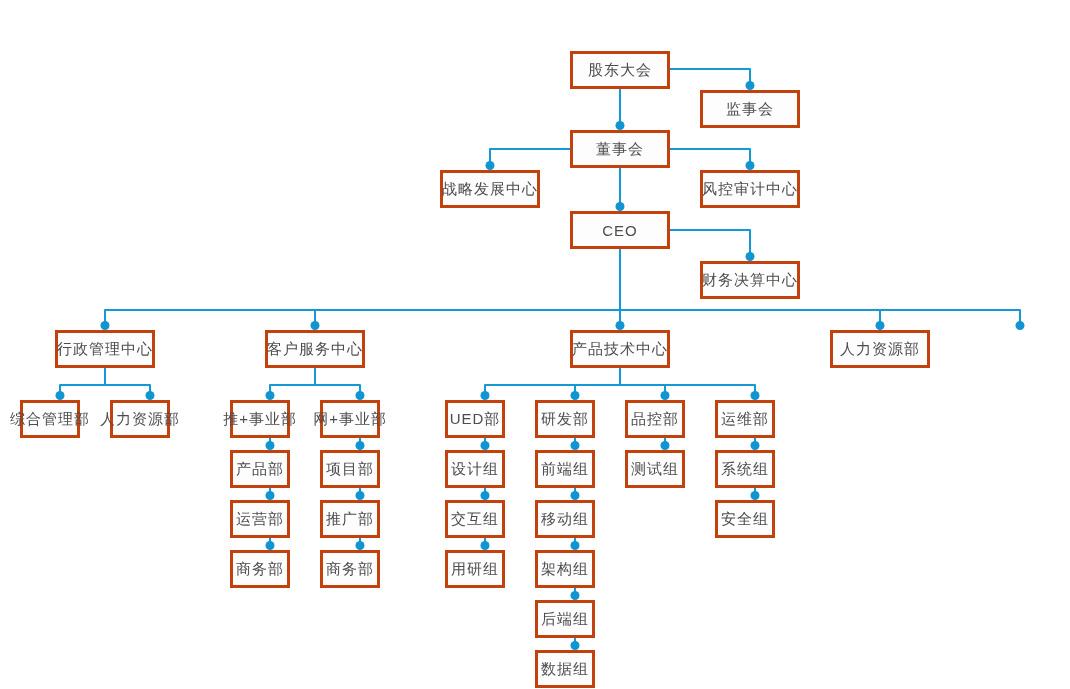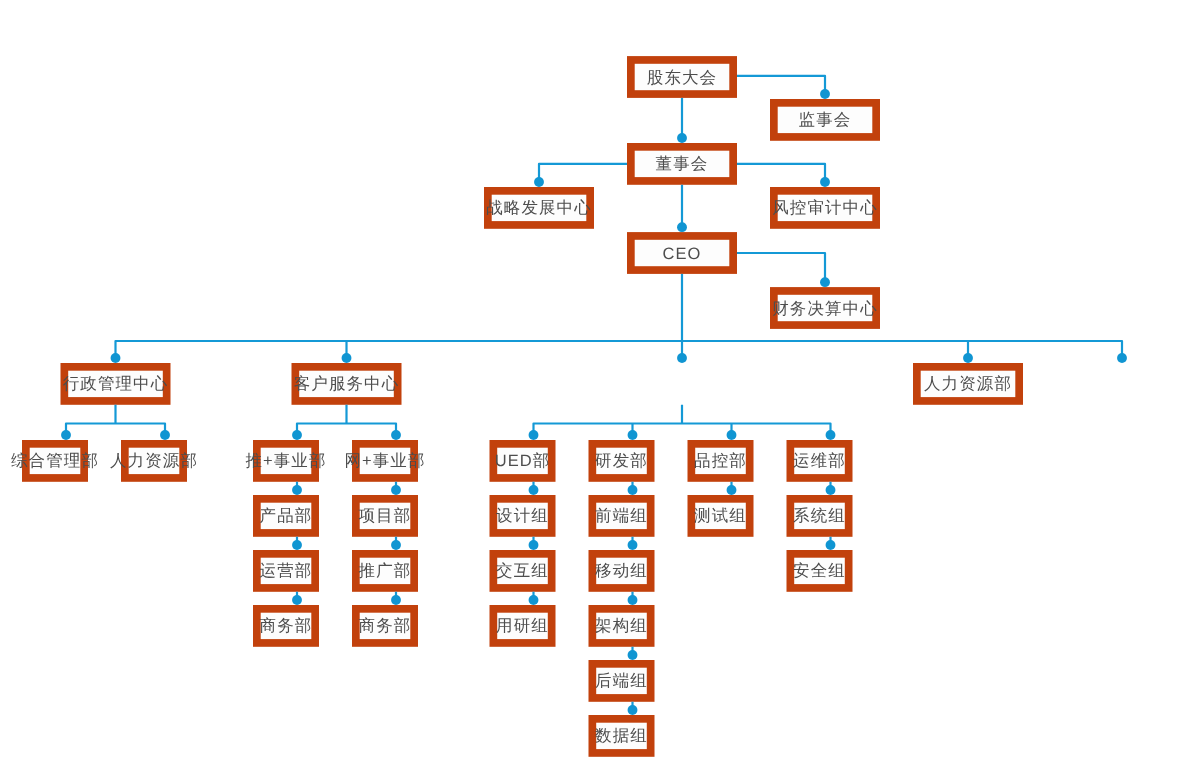--- a/index.html
+++ b/index.html
@@ -8,21 +8,21 @@
     width:1070px;height:689px;
     background:#ffffff;
     font-family:"Liberation Sans","DejaVu Sans",sans-serif;
     overflow:hidden;
   }
   .node{
     position:absolute;
     height:38px;
     box-sizing:border-box;
     background:#fdfdfd;
-    border:7px solid #c2410c;
+    border:3px solid #c2410c;
     display:flex;align-items:center;justify-content:center;
     font-size:15px;
     color:#4d4d4d;
     letter-spacing:1px;
     white-space:nowrap;
     z-index:1;
   }
   .w100{width:100px;}
   .w80{width:60px;}
   svg.connectors{
@@ -67,20 +67,23 @@
     </div>
   <div class="node w100" style="left:700px;top:261px">
       <span>财务决算中心</span>
     </div>
 
   <div class="node w100" style="left:55px;top:330px">
       <span>行政管理中心</span>
     </div>
   <div class="node w100" style="left:265px;top:330px">
       <span>客户服务中心</span>
+    </div>
+  <div class="node w100" style="left:570px;top:330px">
+      <span>产品技术中心</span>
     </div>
   <div class="node w100" style="left:830px;top:330px">
       <span>人力资源部</span>
     </div>
 
   <div class="node w80" style="left:20px;top:400px">
       <span>综合管理部</span>
     </div>
   <div class="node w80" style="left:110px;top:400px">
       <span>人力资源部</span>

